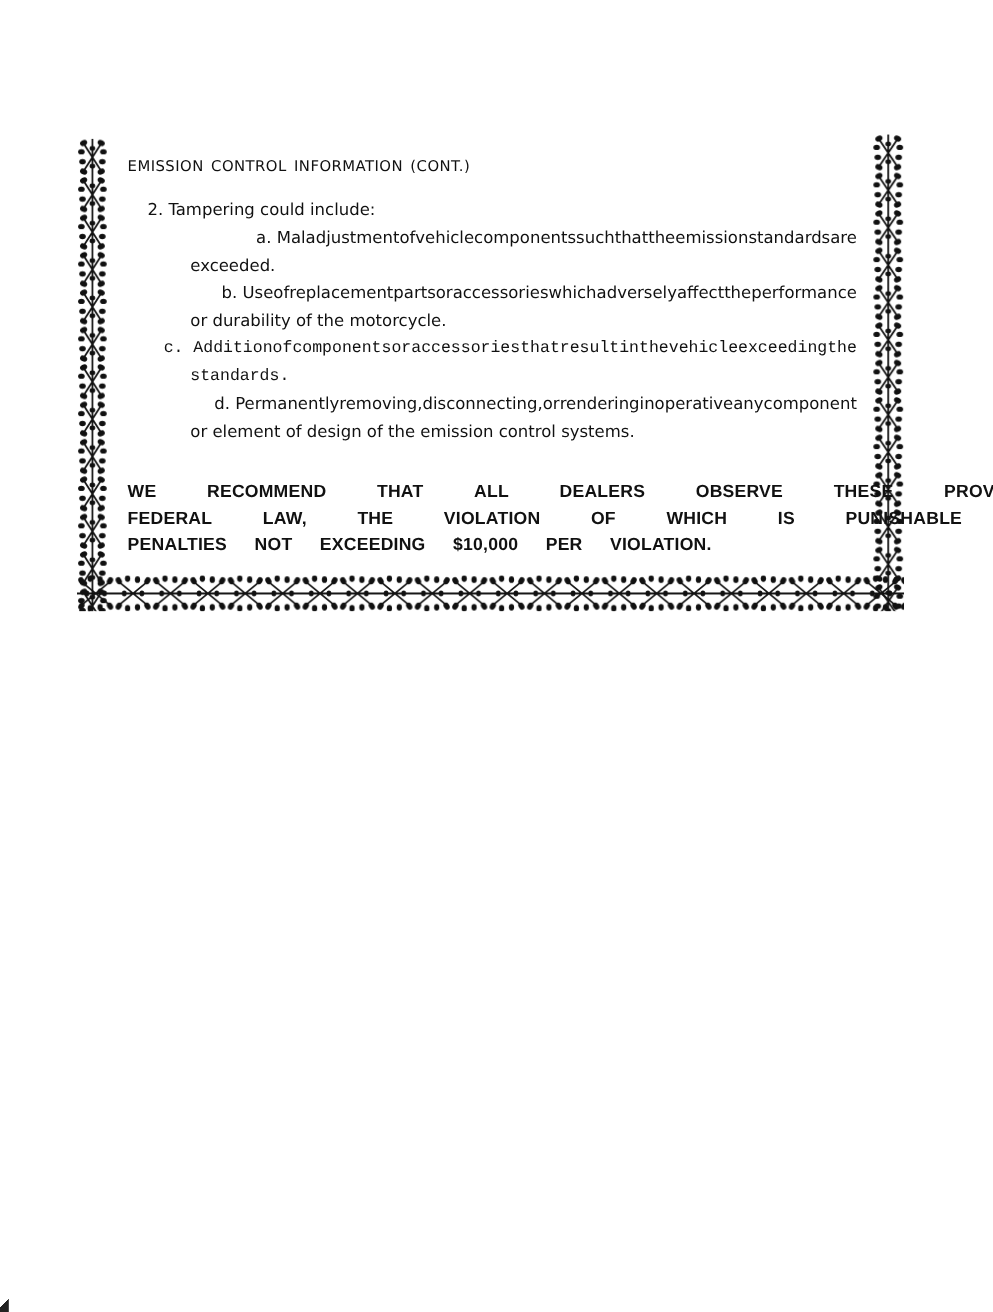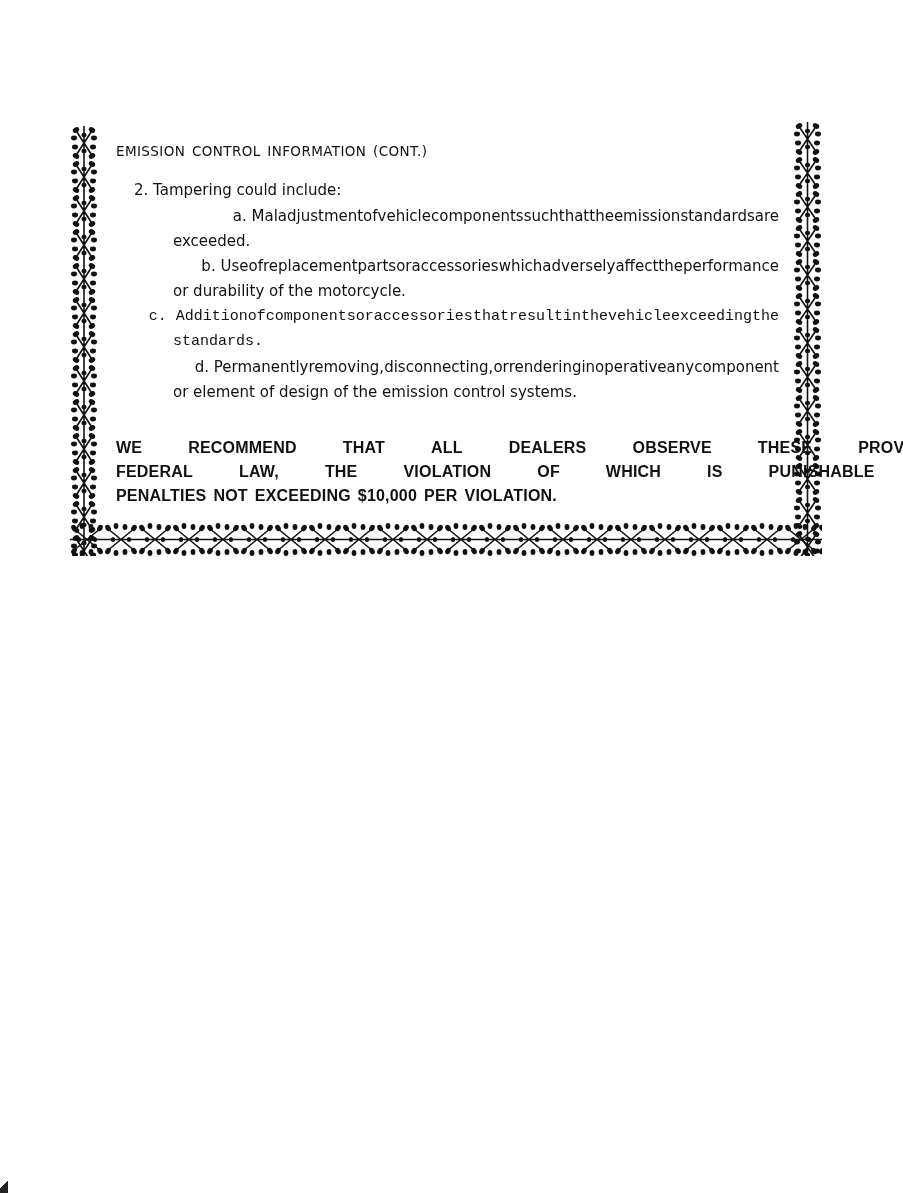--- a/index.html
+++ b/index.html
@@ -94,21 +94,21 @@
     }
     .warning .wline {
       display: flex;
       justify-content: space-between;
       height: 24px;
       white-space: nowrap;
       gap: 46px;
     }
     .warning .wline.last {
       justify-content: flex-start;
-      gap: 7px;
+      gap: 25px;
     }
     .scan-mark {
       position: absolute;
       left: 0;
       top: 1180px;
       width: 8px;
       height: 13px;
       background: linear-gradient(135deg, transparent 40%, #222 41%);
     }
   </style>

